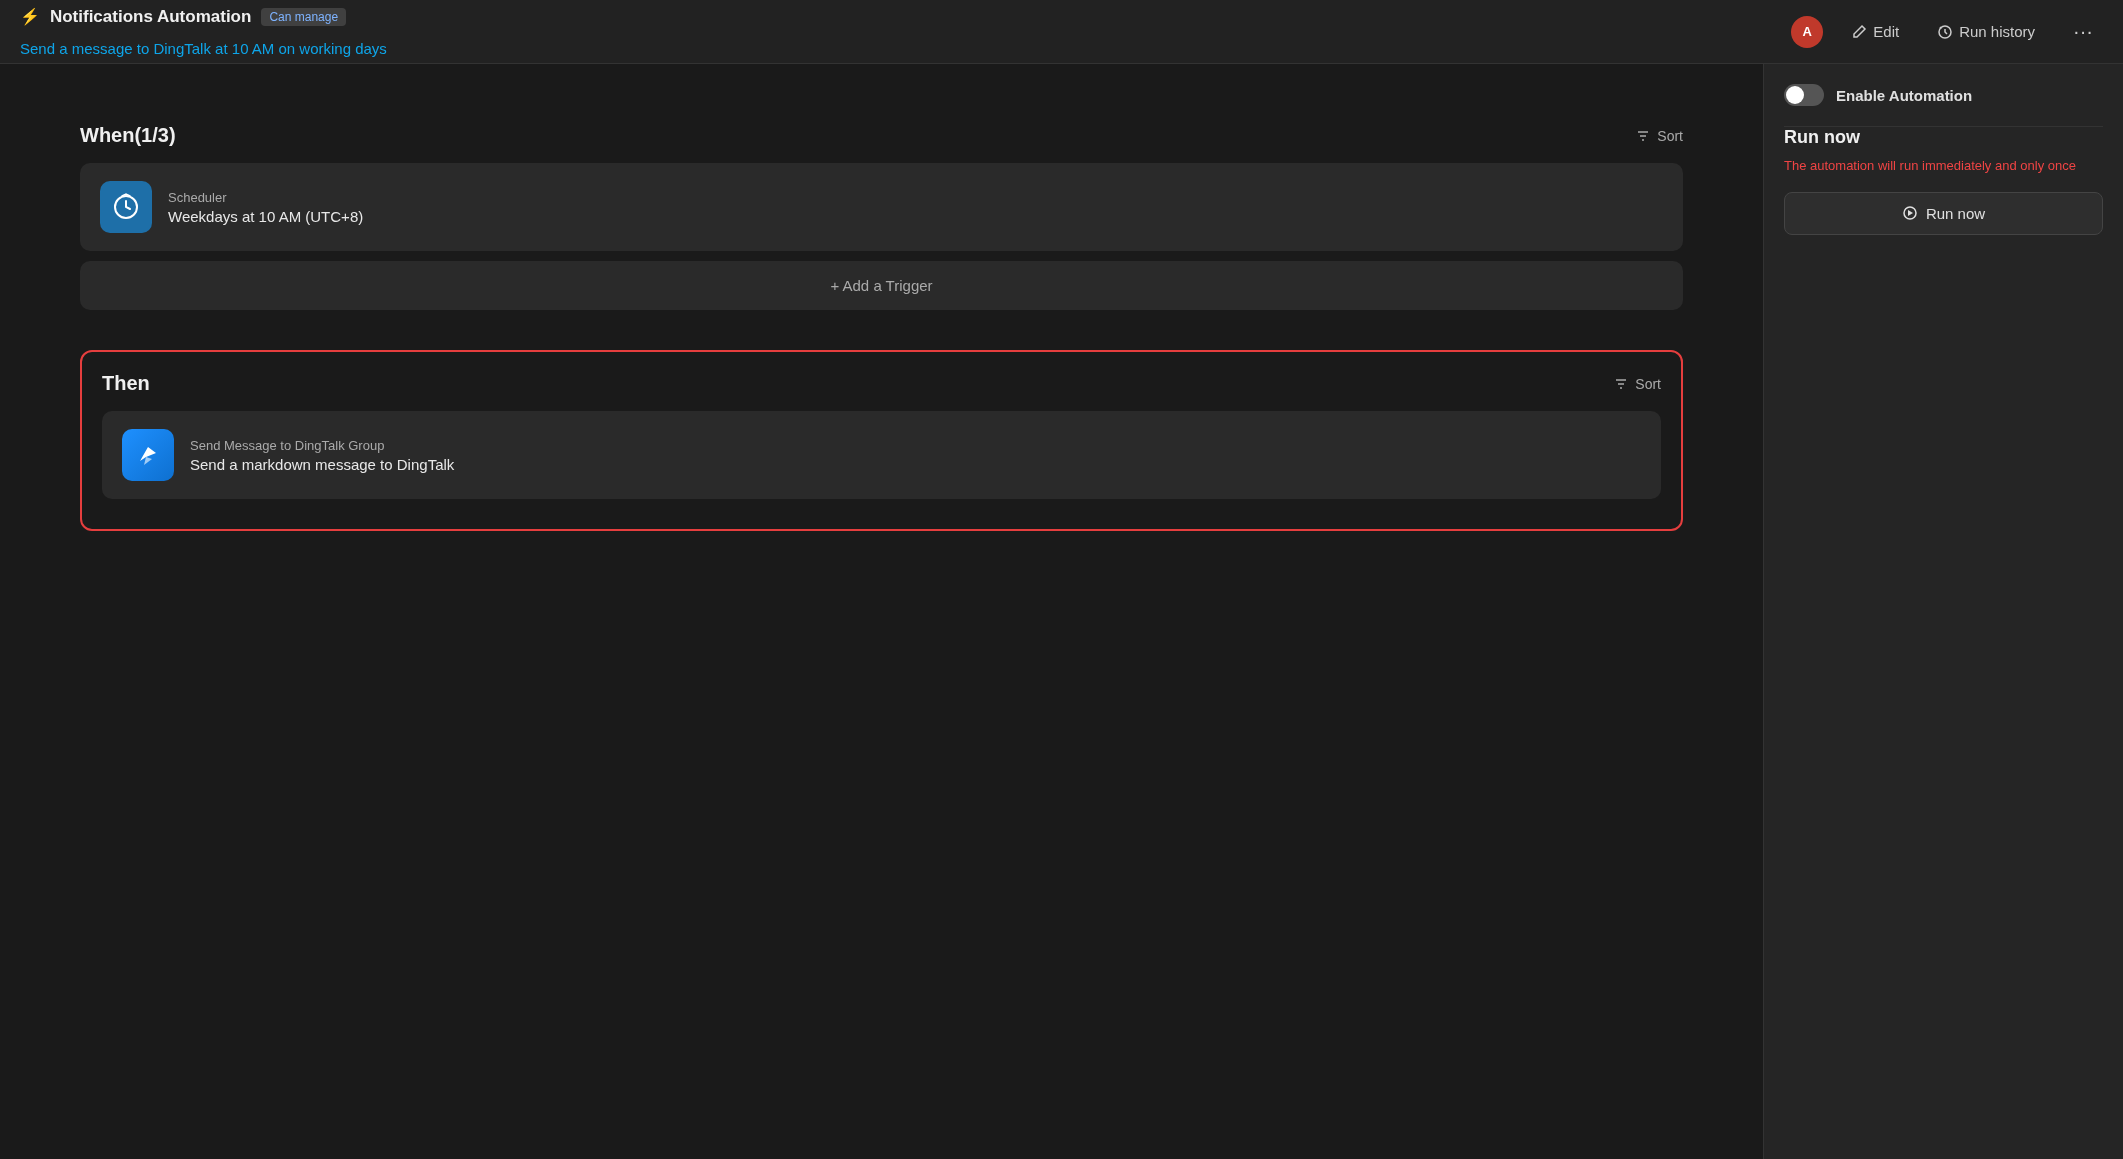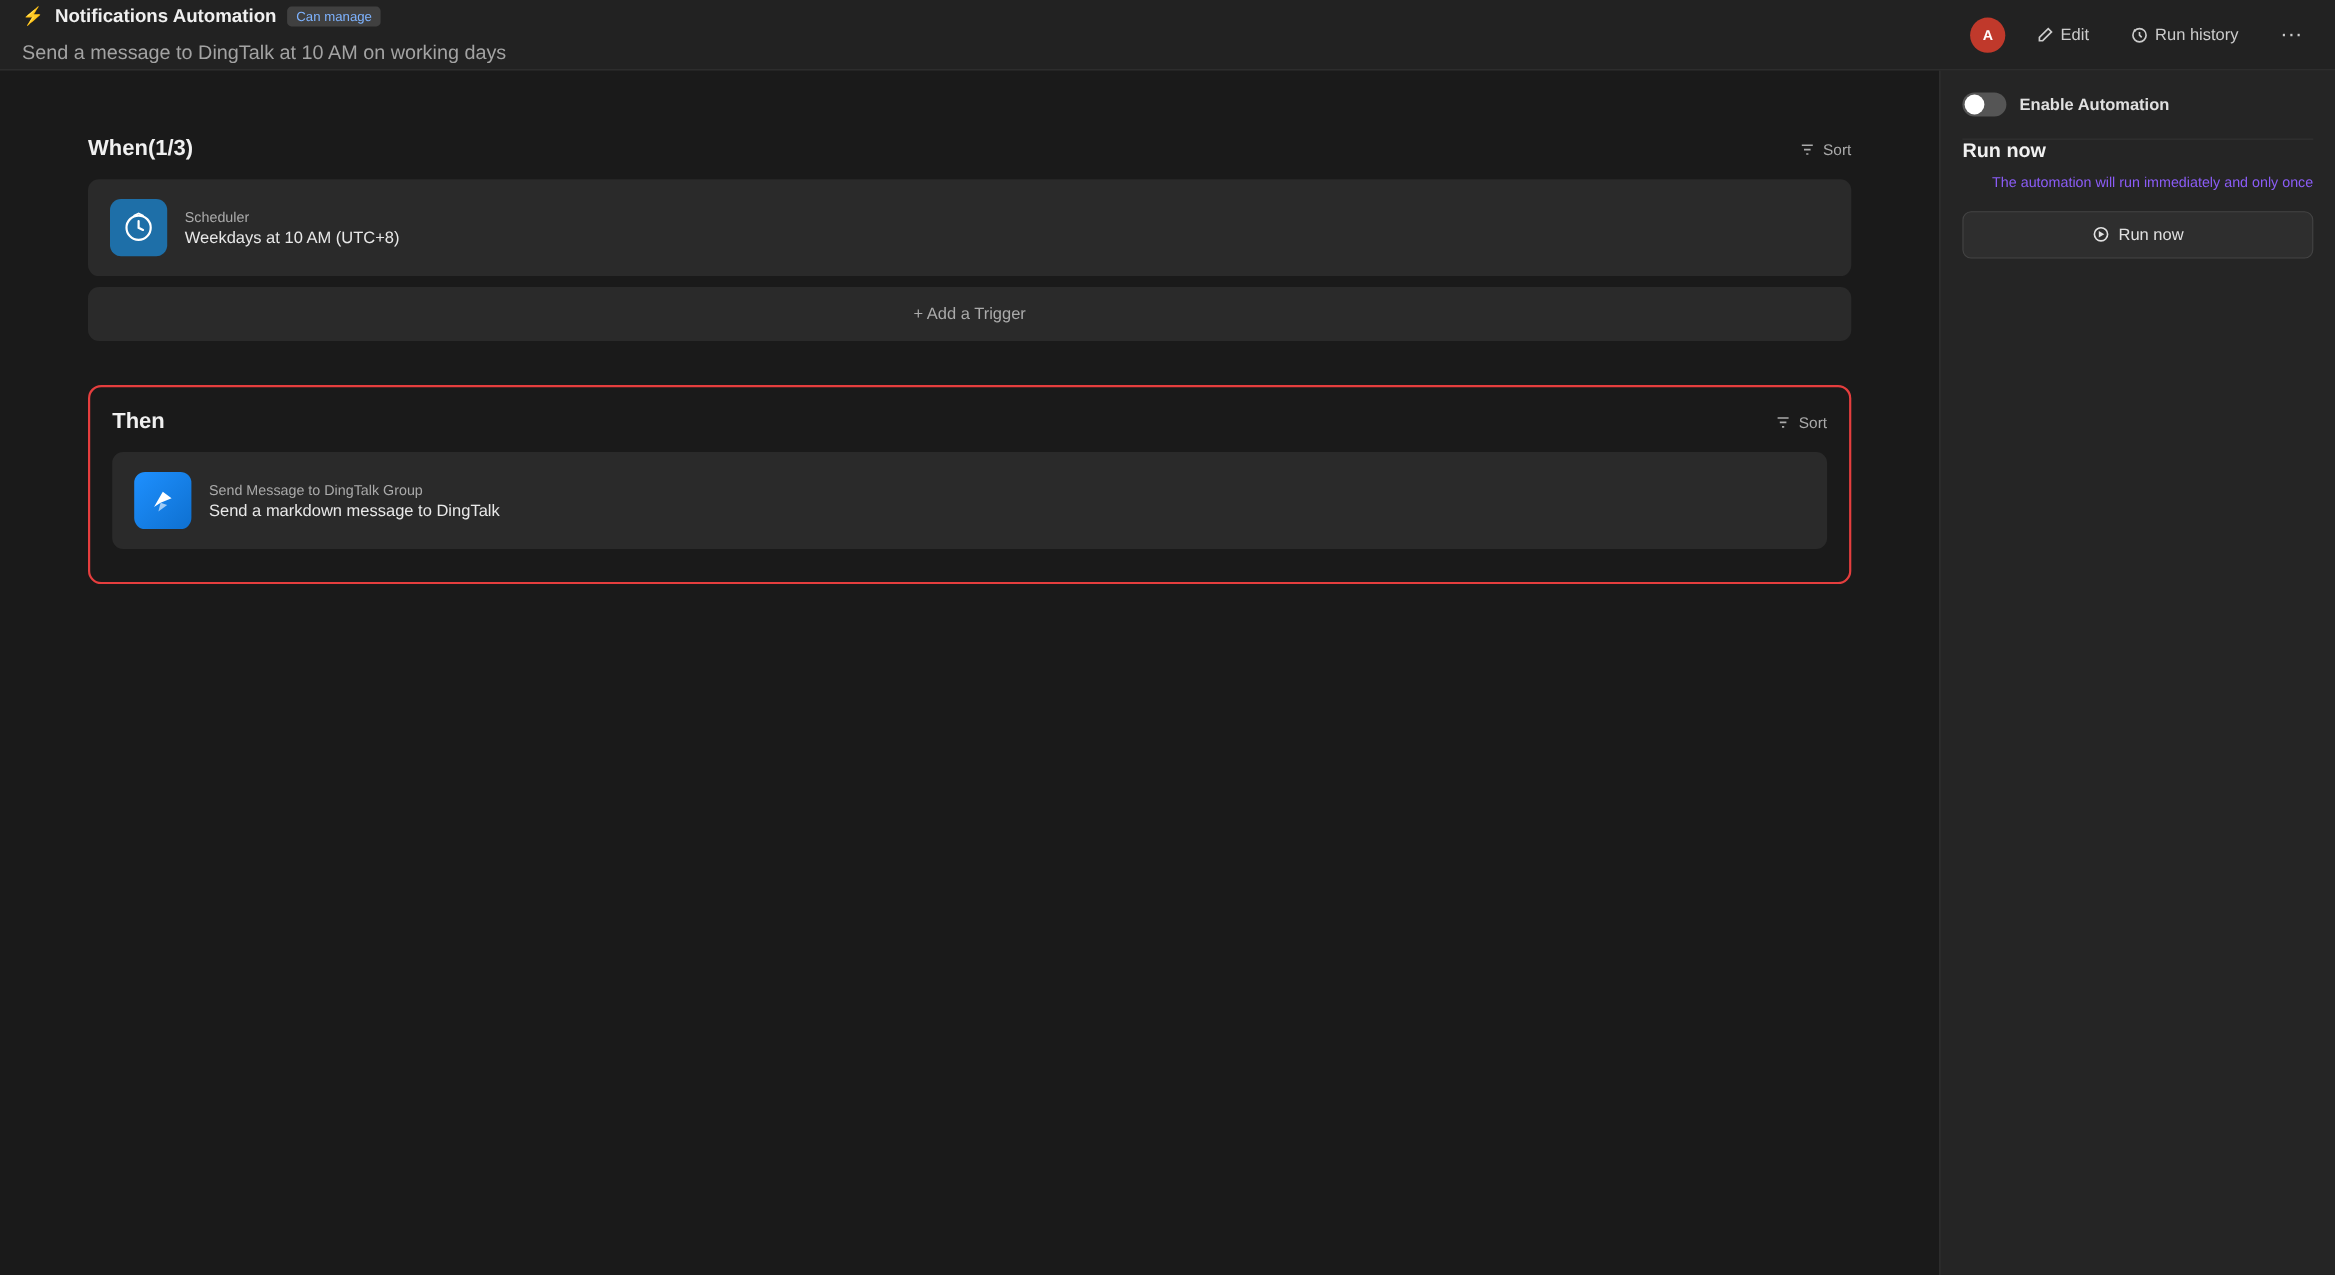--- a/index.html
+++ b/index.html
@@ -44,22 +44,22 @@
       color: #f0f0f0;
     }
     .can-manage-badge {
       background: #404040;
       color: #7eb3ff;
       font-size: 12px;
       padding: 2px 8px;
       border-radius: 4px;
     }
     .topbar-subtitle {
-      font-size: 18px;
-      color: #a3a3a3;
+      font-size: 15px;
+      color: #0ea5e9;
       margin-top: 13px;
     }
     .topbar-right {
       display: flex;
       align-items: center;
       gap: 18px;
     }
     .avatar-group {
       width: 32px;
       height: 32px;
@@ -231,24 +231,23 @@
     }
     .run-now-section {}
     .run-now-title {
       font-size: 18px;
       font-weight: 700;
       color: #f0f0f0;
       margin-bottom: 8px;
     }
     .run-now-desc {
       font-size: 13px;
-      color: #8b5cf6;
+      color: #ef4444;
       margin-bottom: 16px;
       line-height: 1.5;
-      margin-left: 27px;
     }
     .run-now-btn {
       width: 100%;
       background: #2e2e2e;
       border: 1px solid #444;
       border-radius: 8px;
       color: #e0e0e0;
       font-size: 15px;
       padding: 12px;
       cursor: pointer;

